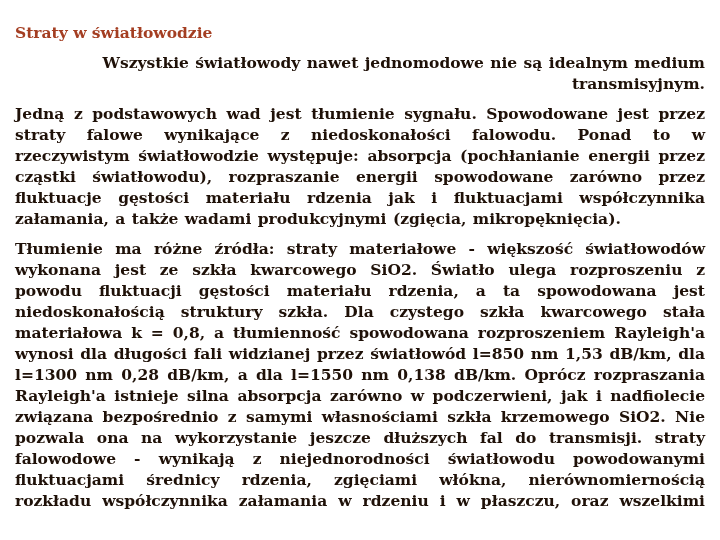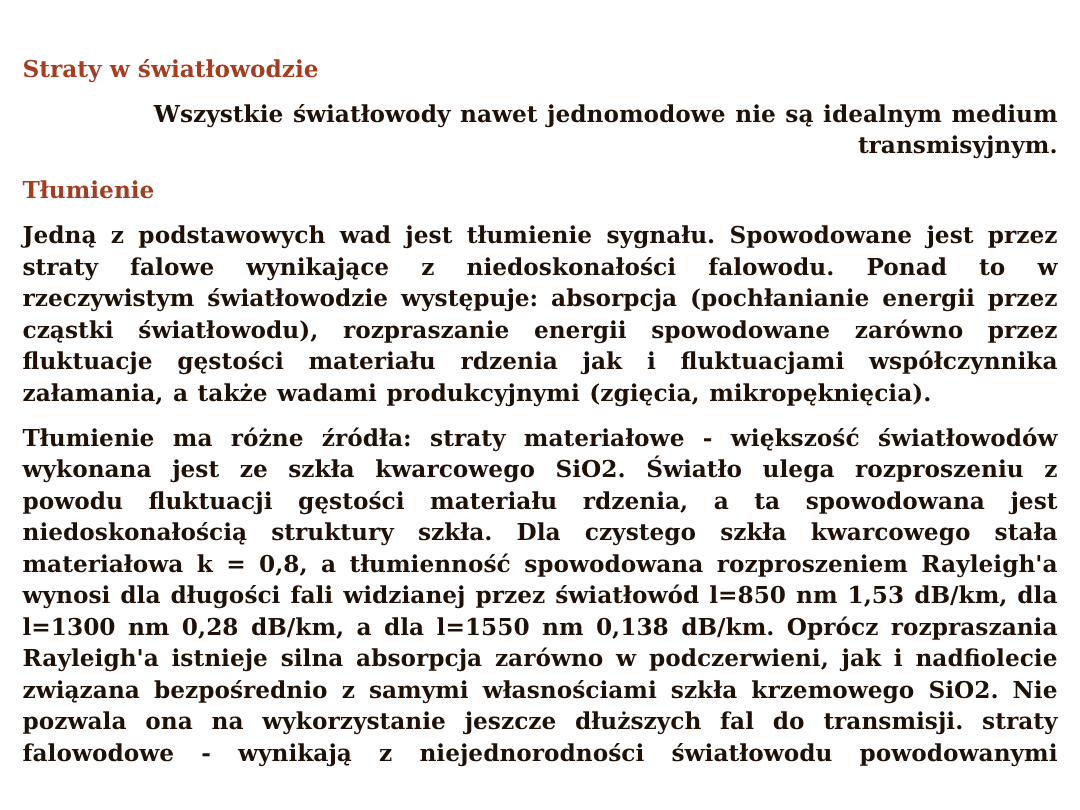--- a/index.html
+++ b/index.html
@@ -7,21 +7,21 @@
     padding: 0;
     background: #ffffff;
   }
   .page {
     position: relative;
     width: 720px;
     height: 515px;
     background: var(--page-bg, #ffffff);
     overflow: hidden;
     box-sizing: border-box;
-    padding: 35px 15px 0 15px;
+    padding: 22px 15px 0 15px;
     font-family: "DejaVu Serif", "Liberation Serif", serif;
     font-weight: bold;
     font-size: 15.5px;
     line-height: 21px;
     color: var(--body-color, #1f1108);
   }
   .heading {
     margin: 0 0 9px 0;
     font-size: 15.5px;
     line-height: 21px;
@@ -39,18 +39,17 @@
   }
 </style>
 </head>
 <body>
 
 <div class="page">
   <h1 class="heading">Straty w światłowodzie</h1>
 
   <p class="para single">Wszystkie światłowody nawet jednomodowe nie są idealnym medium transmisyjnym.</p>
 
-  <h2 class="heading">Tłumienie</h2>
 
   <p class="para">Jedną z podstawowych wad jest tłumienie sygnału. Spowodowane jest przez straty falowe wynikające z niedoskonałości falowodu. Ponad to w rzeczywistym światłowodzie występuje: absorpcja (pochłanianie energii przez cząstki światłowodu), rozpraszanie energii spowodowane zarówno przez fluktuacje gęstości materiału rdzenia jak i fluktuacjami współczynnika załamania, a także wadami produkcyjnymi (zgięcia, mikropęknięcia).</p>
 
   <p class="para">Tłumienie ma różne źródła: straty materiałowe - większość światłowodów wykonana jest ze szkła kwarcowego SiO2. Światło ulega rozproszeniu z powodu fluktuacji gęstości materiału rdzenia, a ta spowodowana jest niedoskonałością struktury szkła. Dla czystego szkła kwarcowego stała materiałowa k = 0,8, a tłumienność spowodowana rozproszeniem Rayleigh'a wynosi dla długości fali widzianej przez światłowód l=850 nm 1,53 dB/km, dla l=1300 nm 0,28 dB/km, a dla l=1550 nm 0,138 dB/km. Oprócz rozpraszania Rayleigh'a istnieje silna absorpcja zarówno w podczerwieni, jak i nadfiolecie związana bezpośrednio z samymi własnościami szkła krzemowego SiO2. Nie pozwala ona na wykorzystanie jeszcze dłuższych fal do transmisji. straty falowodowe - wynikają z niejednorodności światłowodu powodowanymi fluktuacjami średnicy rdzenia, zgięciami włókna, nierównomiernością rozkładu współczynnika załamania w rdzeniu i w płaszczu, oraz wszelkimi innymi odstępstwami od geometrii idealnego światłowodu cylindrycznego. Deformacje włókna mające duży wpływ na tłumienie światłowodu to mikrozgięcia i makrozgięcia.</p>
 </div>
 
 </body></html>

